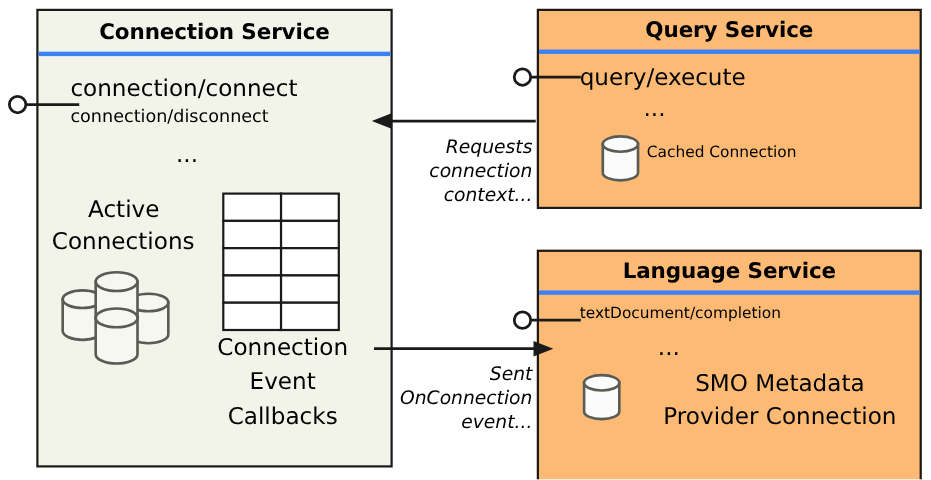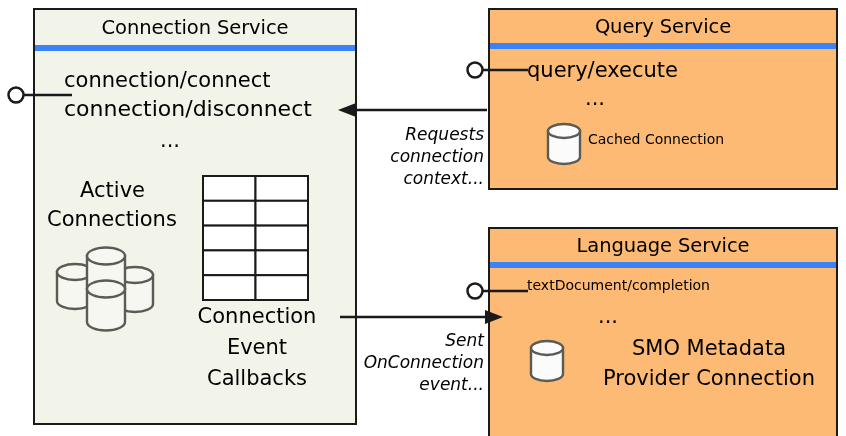--- a/index.html
+++ b/index.html
@@ -24,25 +24,25 @@
   }
   .box-green { background: #f2f4e9; }
   .box-gray  { background: #fdba74; }
 
   .box-header {
     position: absolute;
     left: 0;
     right: 0;
     top: 0;
     box-sizing: border-box;
-    border-bottom: 6px solid #3b82f6;
+    border-bottom: 4px solid #3b82f6;
     display: flex;
     align-items: center;
     justify-content: center;
-    font-weight: normal;
+    font-weight: bold;
     color: #000000;
     letter-spacing: -0.1px;
   }
 
   .box-body {
     position: absolute;
     left: 0;
     right: 0;
     box-sizing: border-box;
   }
@@ -98,21 +98,21 @@
 
 <div id="canvas">
 
   <div class="box box-green" style="left:33px; top:8px; width:324px; height:417px;">
     <div class="box-header" style="height:41px; font-size:19.5px;">Connection Service</div>
     <div class="box-body" style="top:41px; bottom:0;"></div>
   </div>
 
   <div class="iface-text" style="left:64px; top:69px; font-size:21px;">connection/connect</div>
 
-  <div class="iface-text" style="left:64px; top:97px; font-size:22px;">connection/disconnect</div>
+  <div class="iface-text" style="left:64px; top:97px; font-size:16px;">connection/disconnect</div>
 
   <div class="ellipsis" style="left:150px; top:130px; width:40px; font-size:21px;">...</div>
 
   <div class="label-center" style="left:40px; top:179px; width:145px; font-size:21px;">Active</div>
 
   <div class="label-center" style="left:37px; top:208px; width:150px; font-size:21px;">Connections</div>
 
   <div class="label-center" style="left:192px; top:305px; width:130px; font-size:21px;">Connection</div>
 
   <div class="label-center" style="left:192px; top:336px; width:130px; font-size:21px;">Event</div>

